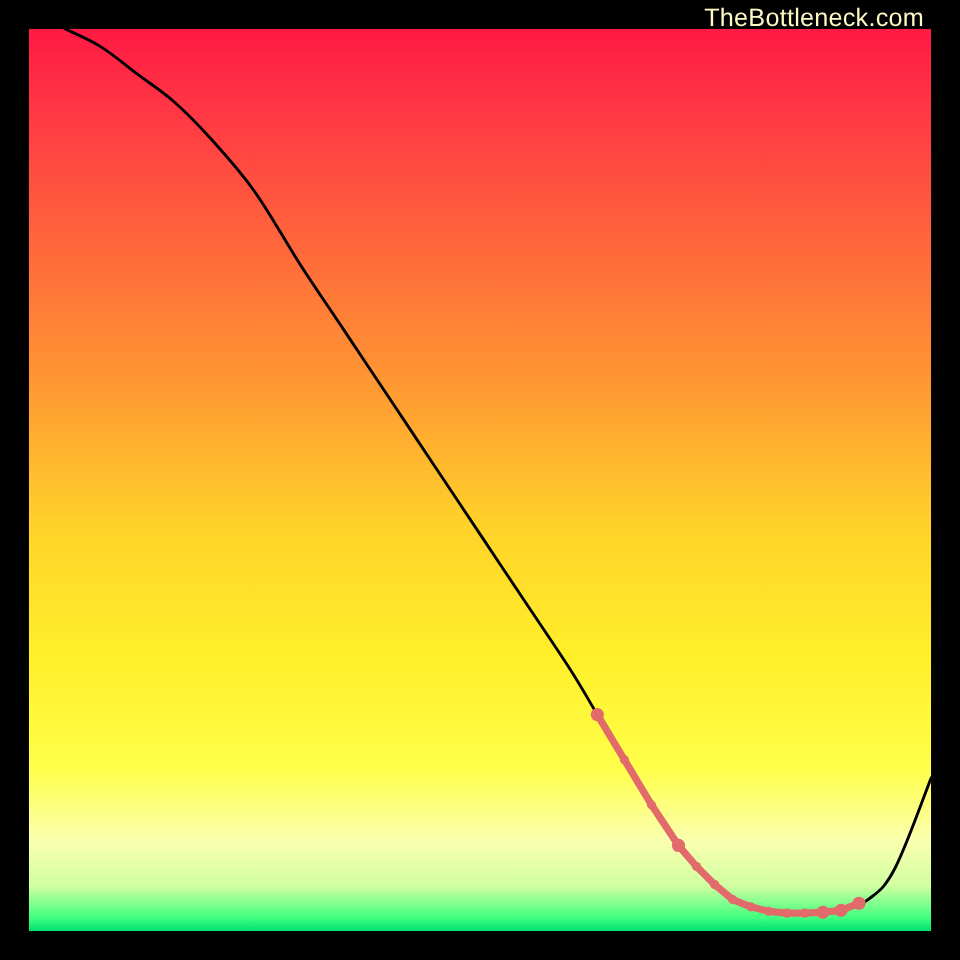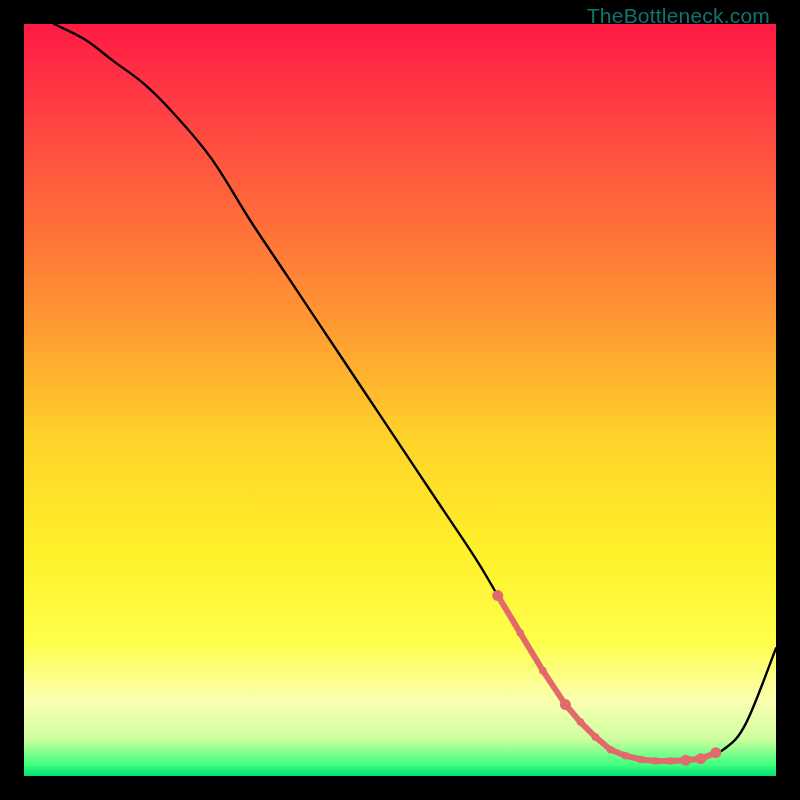--- a/index.html
+++ b/index.html
@@ -23,21 +23,21 @@
     position: absolute;
     left: 0;
     top: 0;
     width: 752px;
     height: 752px;
   }
   .watermark {
     position: absolute;
     top: 4px;
     right: 30px;
-    color: #0f766e;
+    color: #fef9c3;
     font-size: 21px;
     font-weight: 500;
     letter-spacing: 0.2px;
   }
   svg {
     display: block;
   }
 </style>
 </head>
 <body>

